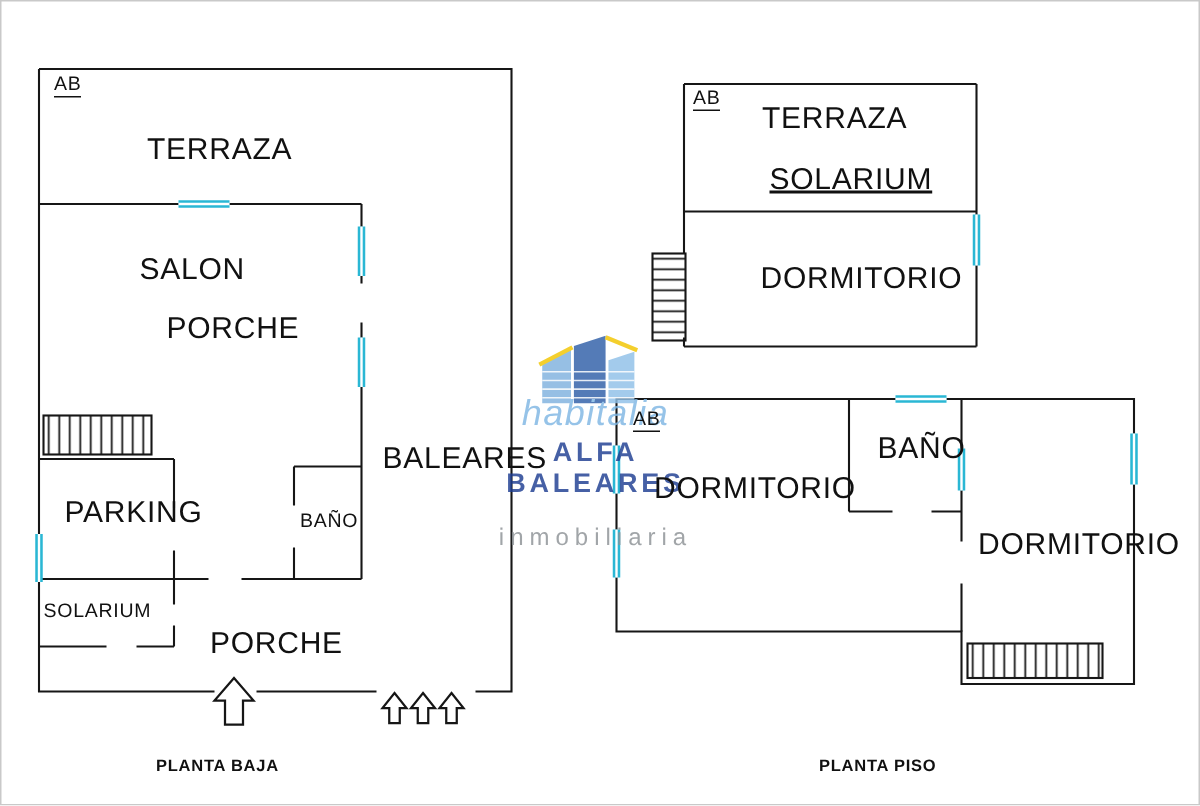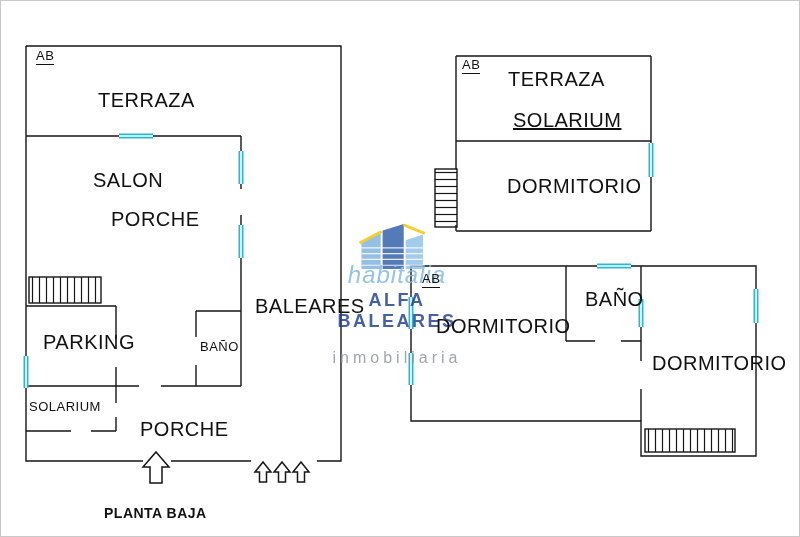--- a/index.html
+++ b/index.html
@@ -10,21 +10,21 @@
   }
   .plan-svg{position:absolute;left:0;top:0;width:800px;height:537px;}
   .lbl{
     position:absolute;font-size:20px;letter-spacing:0.5px;white-space:nowrap;
     color:#111111;
   }
   .lbl.small{font-size:13px;}
   .lbl.ab{
     font-size:13px;border-bottom:1.5px solid #111111;padding-bottom:1px;
   }
-  .lbl.title{font-weight:bold;font-size:14px;letter-spacing:0.5px;}
+  .lbl.title{font-weight:bold;font-size:11px;letter-spacing:0.5px;}
   .watermark{
     position:absolute;left:330px;top:220px;width:132px;text-align:center;
     opacity:0.82;pointer-events:none;
   }
   .wm-brand{
     font-style:italic;font-size:24px;color:#7fb7e4;margin-top:-12px;
     letter-spacing:1px;
   }
   .wm-company{
     font-weight:bold;font-size:18px;color:#1e3e92;letter-spacing:2.5px;
@@ -147,14 +147,15 @@
 
   <div class="lbl ab" style="left:461px;top:56px;">AB</div>
   <div class="lbl" style="left:507px;top:67px;">TERRAZA</div>
   <div class="lbl" style="left:512px;top:108px;text-decoration:underline;">SOLARIUM</div>
   <div class="lbl" style="left:506px;top:174px;">DORMITORIO</div>
 
   <div class="lbl ab" style="left:421px;top:270px;">AB</div>
   <div class="lbl" style="left:584px;top:287px;">BAÑO</div>
   <div class="lbl" style="left:435px;top:314px;">DORMITORIO</div>
   <div class="lbl" style="left:651px;top:351px;">DORMITORIO</div>
+  <div class="lbl title" style="left:545px;top:504px;">PLANTA PISO</div>
 
 </div>
 
 </body></html>

